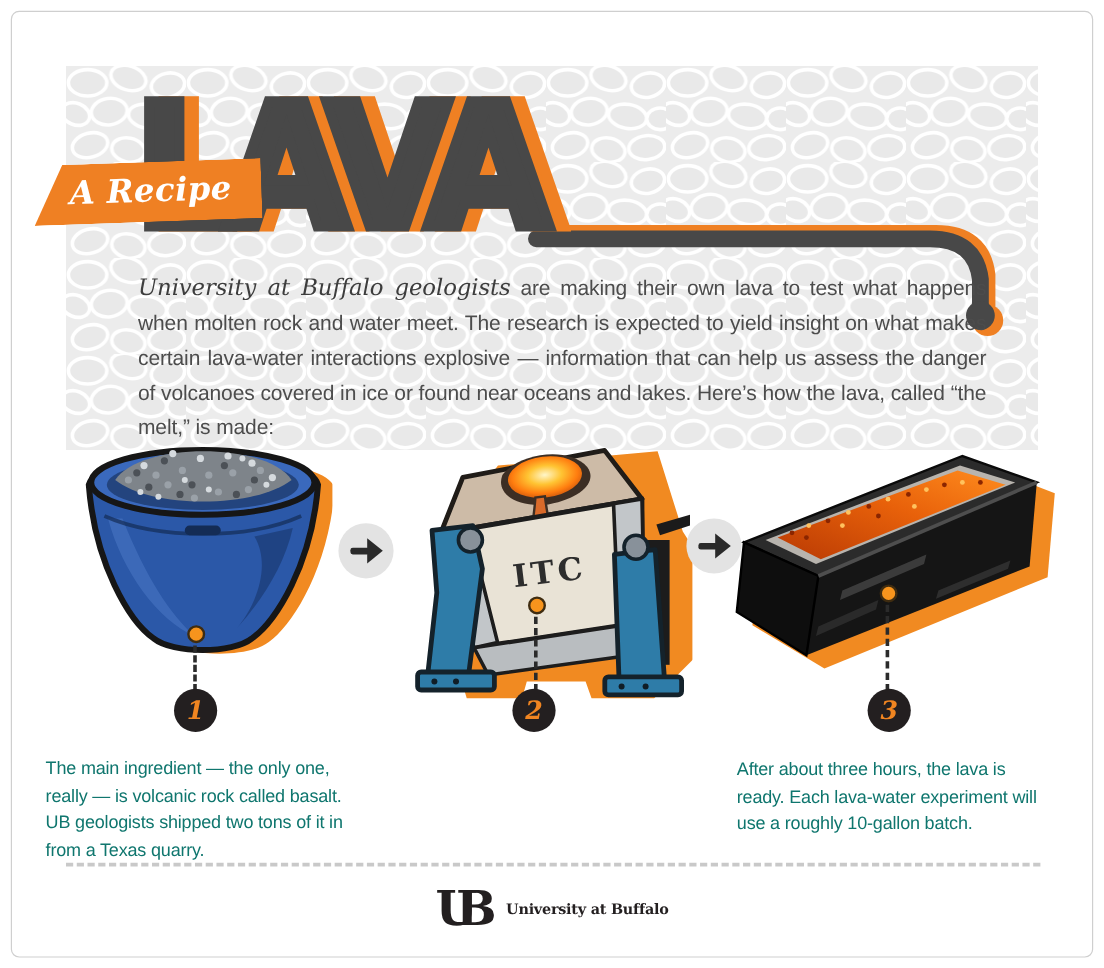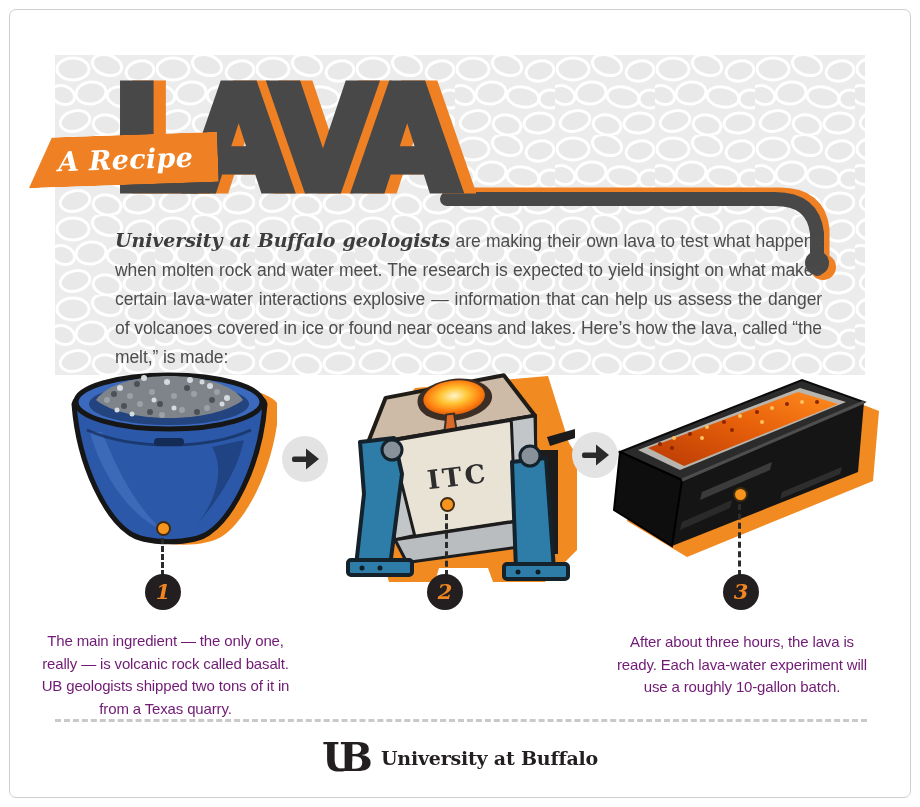--- a/index.html
+++ b/index.html
@@ -22,21 +22,21 @@
   .lava{position:absolute;left:0;top:0;white-space:nowrap;font-family:"DejaVu Sans",sans-serif;
         font-weight:bold;font-size:142px;line-height:120px;letter-spacing:-0.075em;}
   .lava.orange{left:13px;color:#ef8023;-webkit-text-stroke:9px #ef8023;}
   .lava.dark{color:#484848;-webkit-text-stroke:9px #484848;}
 
   .tail{position:absolute;left:445px;top:175px;z-index:4;overflow:visible;}
 
   
   .intro{position:absolute;left:115px;top:226px;width:707px;margin:0;z-index:7;
          font-size:17.5px;line-height:29px;color:#4c4c4c;text-align:justify;letter-spacing:-0.1px;}
-  .intro .lead{font-family:"DejaVu Serif",serif;font-style:italic;font-weight:bold;font-size:19px;color:#3d3d3d;}
+  .intro .lead{font-family:"DejaVu Serif",serif;font-style:italic;font-weight:normal;font-size:19px;color:#3d3d3d;}
 
   
   .fig{position:absolute;z-index:8;}
   .fig-bucket{left:62px;top:352px;}
   .fig-furnace{left:332px;top:342px;}
   .fig-trough{left:612px;top:372px;}
 
   .arrow{position:absolute;width:46px;height:46px;border-radius:50%;background:#e3e3e3;z-index:9;
          display:flex;align-items:center;justify-content:center;}
   .arrow-1{left:282px;top:436px;}
@@ -53,31 +53,31 @@
   .line-2{left:445px;top:514px;height:62px;}
   .line-3{left:738px;top:504px;height:72px;}
 
   .badge{position:absolute;width:36px;height:36px;border-radius:50%;background:#231f20;z-index:10;
          text-align:center;line-height:36px;font-family:"DejaVu Serif",serif;font-style:italic;
          font-weight:bold;font-size:21px;color:#f08521;}
   .badge-1{left:145px;top:574px;}
   .badge-2{left:427px;top:574px;}
   .badge-3{left:723px;top:574px;}
 
-  .caption{position:absolute;top:615px;text-align:center;font-size:15px;line-height:22.5px;
-           color:#701a75;letter-spacing:-0.15px;}
+  .caption{position:absolute;top:615px;text-align:left;font-size:15px;line-height:22.5px;
+           color:#0f766e;letter-spacing:-0.15px;}
   .caption-1{left:38px;width:255px;}
   .caption-2{left:301px;width:294px;}
   .caption-3{left:614px;width:256px;margin-top:16px;}
 
   .separator{position:absolute;left:55px;top:719px;width:812px;border-top:3px dashed #c9c9c9;}
 
   .footer{position:absolute;left:0;top:737px;width:920px;display:flex;align-items:center;
           justify-content:center;gap:9px;}
-  .footer .name{font-family:"DejaVu Serif",serif;font-weight:bold;font-size:19px;color:#231f20;letter-spacing:-0.2px;}
+  .footer .name{font-family:"DejaVu Serif",serif;font-weight:bold;font-size:12px;color:#231f20;letter-spacing:-0.2px;}
   .footer .tagline{font-size:13px;color:#232323;padding-top:3px;}
 </style>
 </head>
 <body>
 
 <div class="page">
   <div class="page-border"></div>
 
   <div class="panel">
     <svg width="810" height="320">

